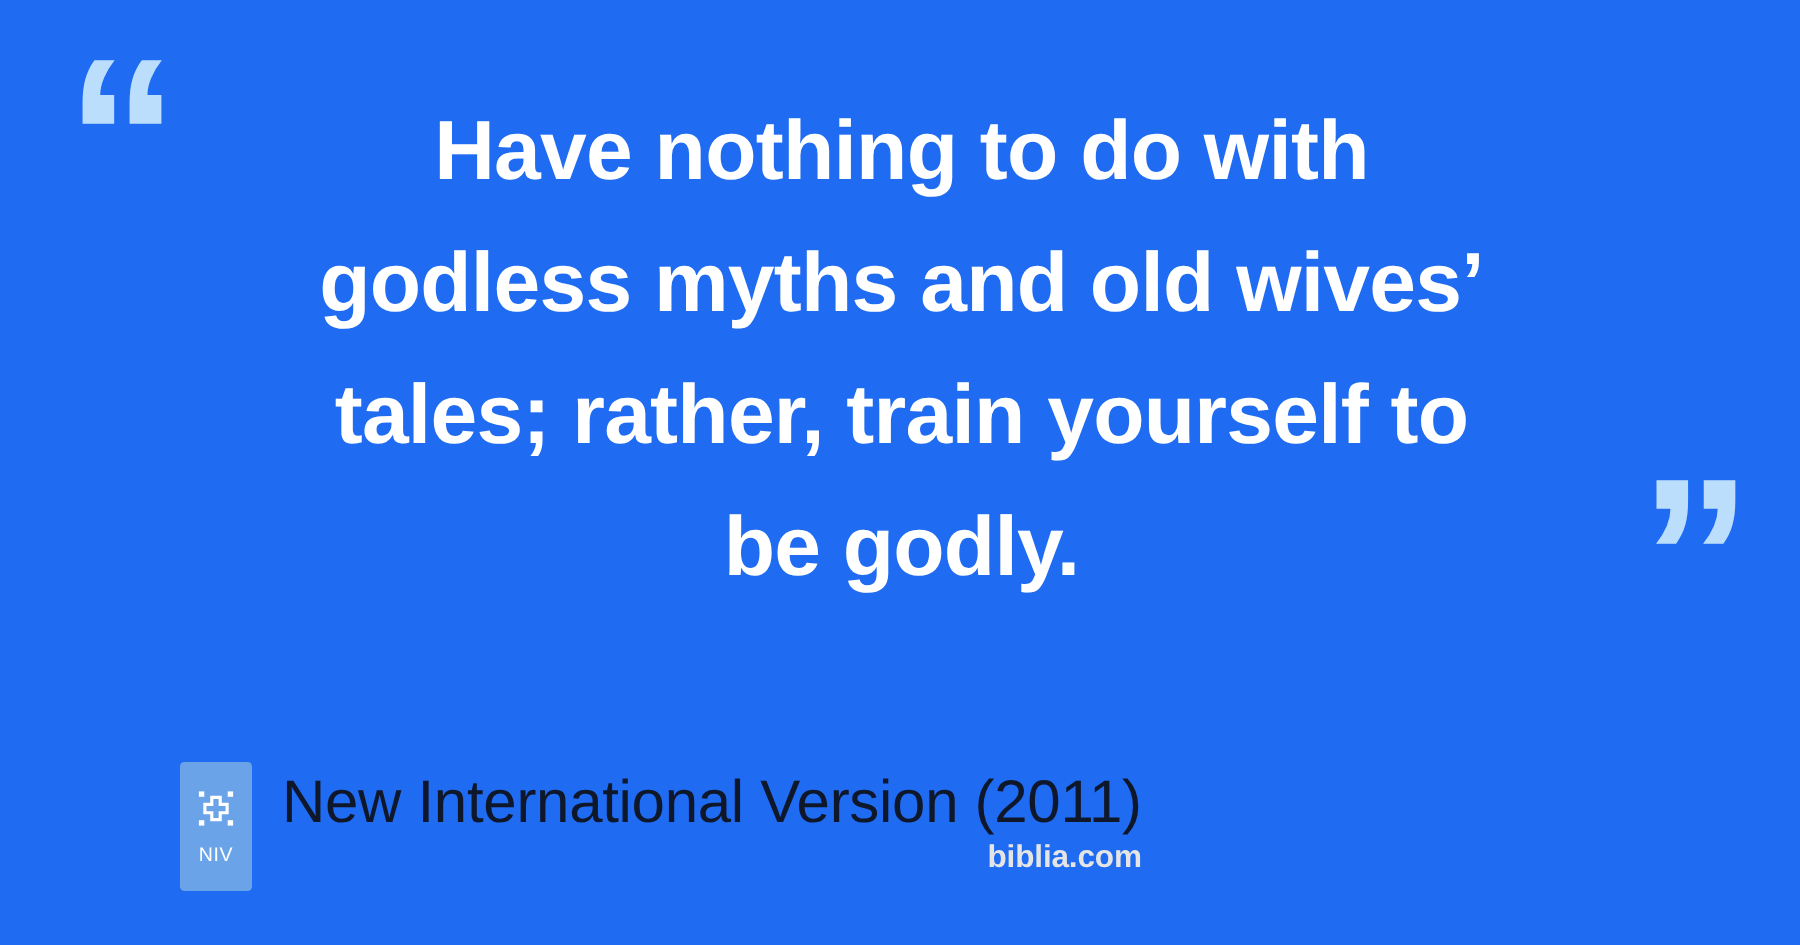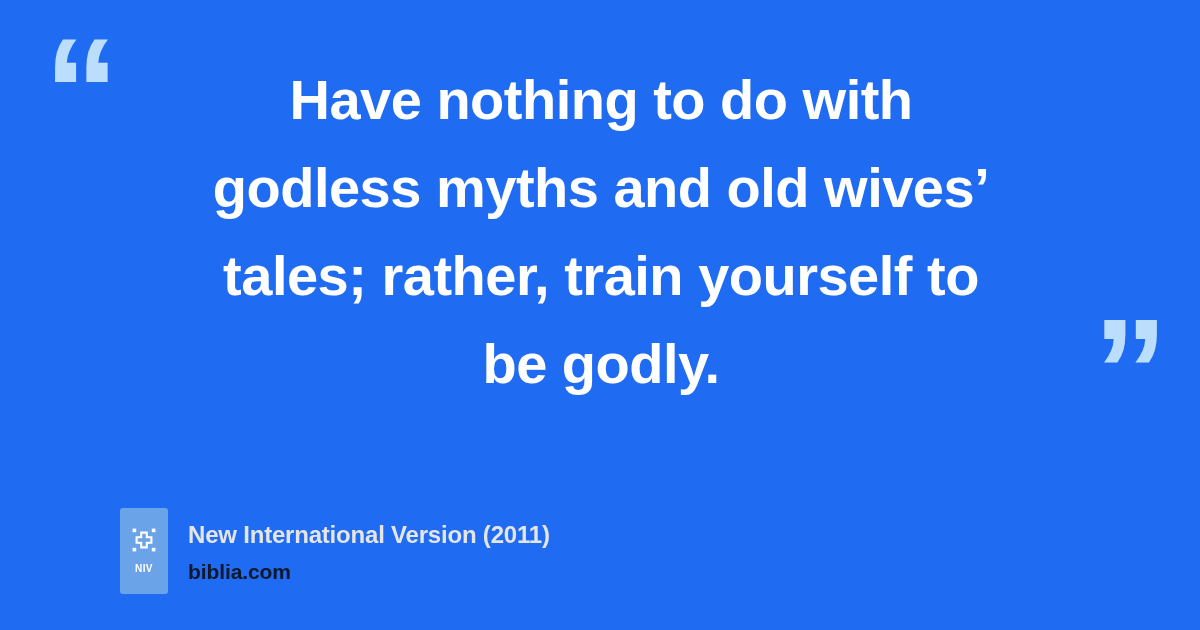--- a/index.html
+++ b/index.html
@@ -78,52 +78,53 @@
     justify-content: center;
     flex: none;
   }
   #badge-icon {
     display: block;
     margin-bottom: 12px;
   }
   #badge-abbrev {
     color: #ffffff;
     font-family: "Liberation Sans", sans-serif;
-    font-weight: 700;
-    font-size: 10px;
+    font-weight: 400;
+    font-size: 13px;
     letter-spacing: 0.4px;
     line-height: 1;
     text-align: right;
   }
 
   #attribution-text {
     margin-left: 20px;
     display: flex;
     flex-direction: column;
     justify-content: center;
     padding-bottom: 2px;
   }
   #version-name {
-    color: #e5e5e5;
+    color: #0f172a;
     font-family: "Liberation Sans", sans-serif;
-    font-weight: 700;
-    font-size: 24px;
+    font-weight: 400;
+    font-size: 40px;
     line-height: 40px;
     letter-spacing: -0.2px;
     white-space: nowrap;
   }
   #site-url {
     margin-top: 4px;
-    color: #0f172a;
+    color: #e5e5e5;
     font-family: "Liberation Sans", sans-serif;
     font-weight: 700;
     font-size: 21px;
     line-height: 26px;
     letter-spacing: -0.1px;
     white-space: nowrap;
+    text-align: right;
   }
 </style>
 </head>
 <body>
 
 <div id="card">
 
   <div id="quote-open" class="quote-mark">“</div>
 
   <div id="quote-text">Have nothing to do with

